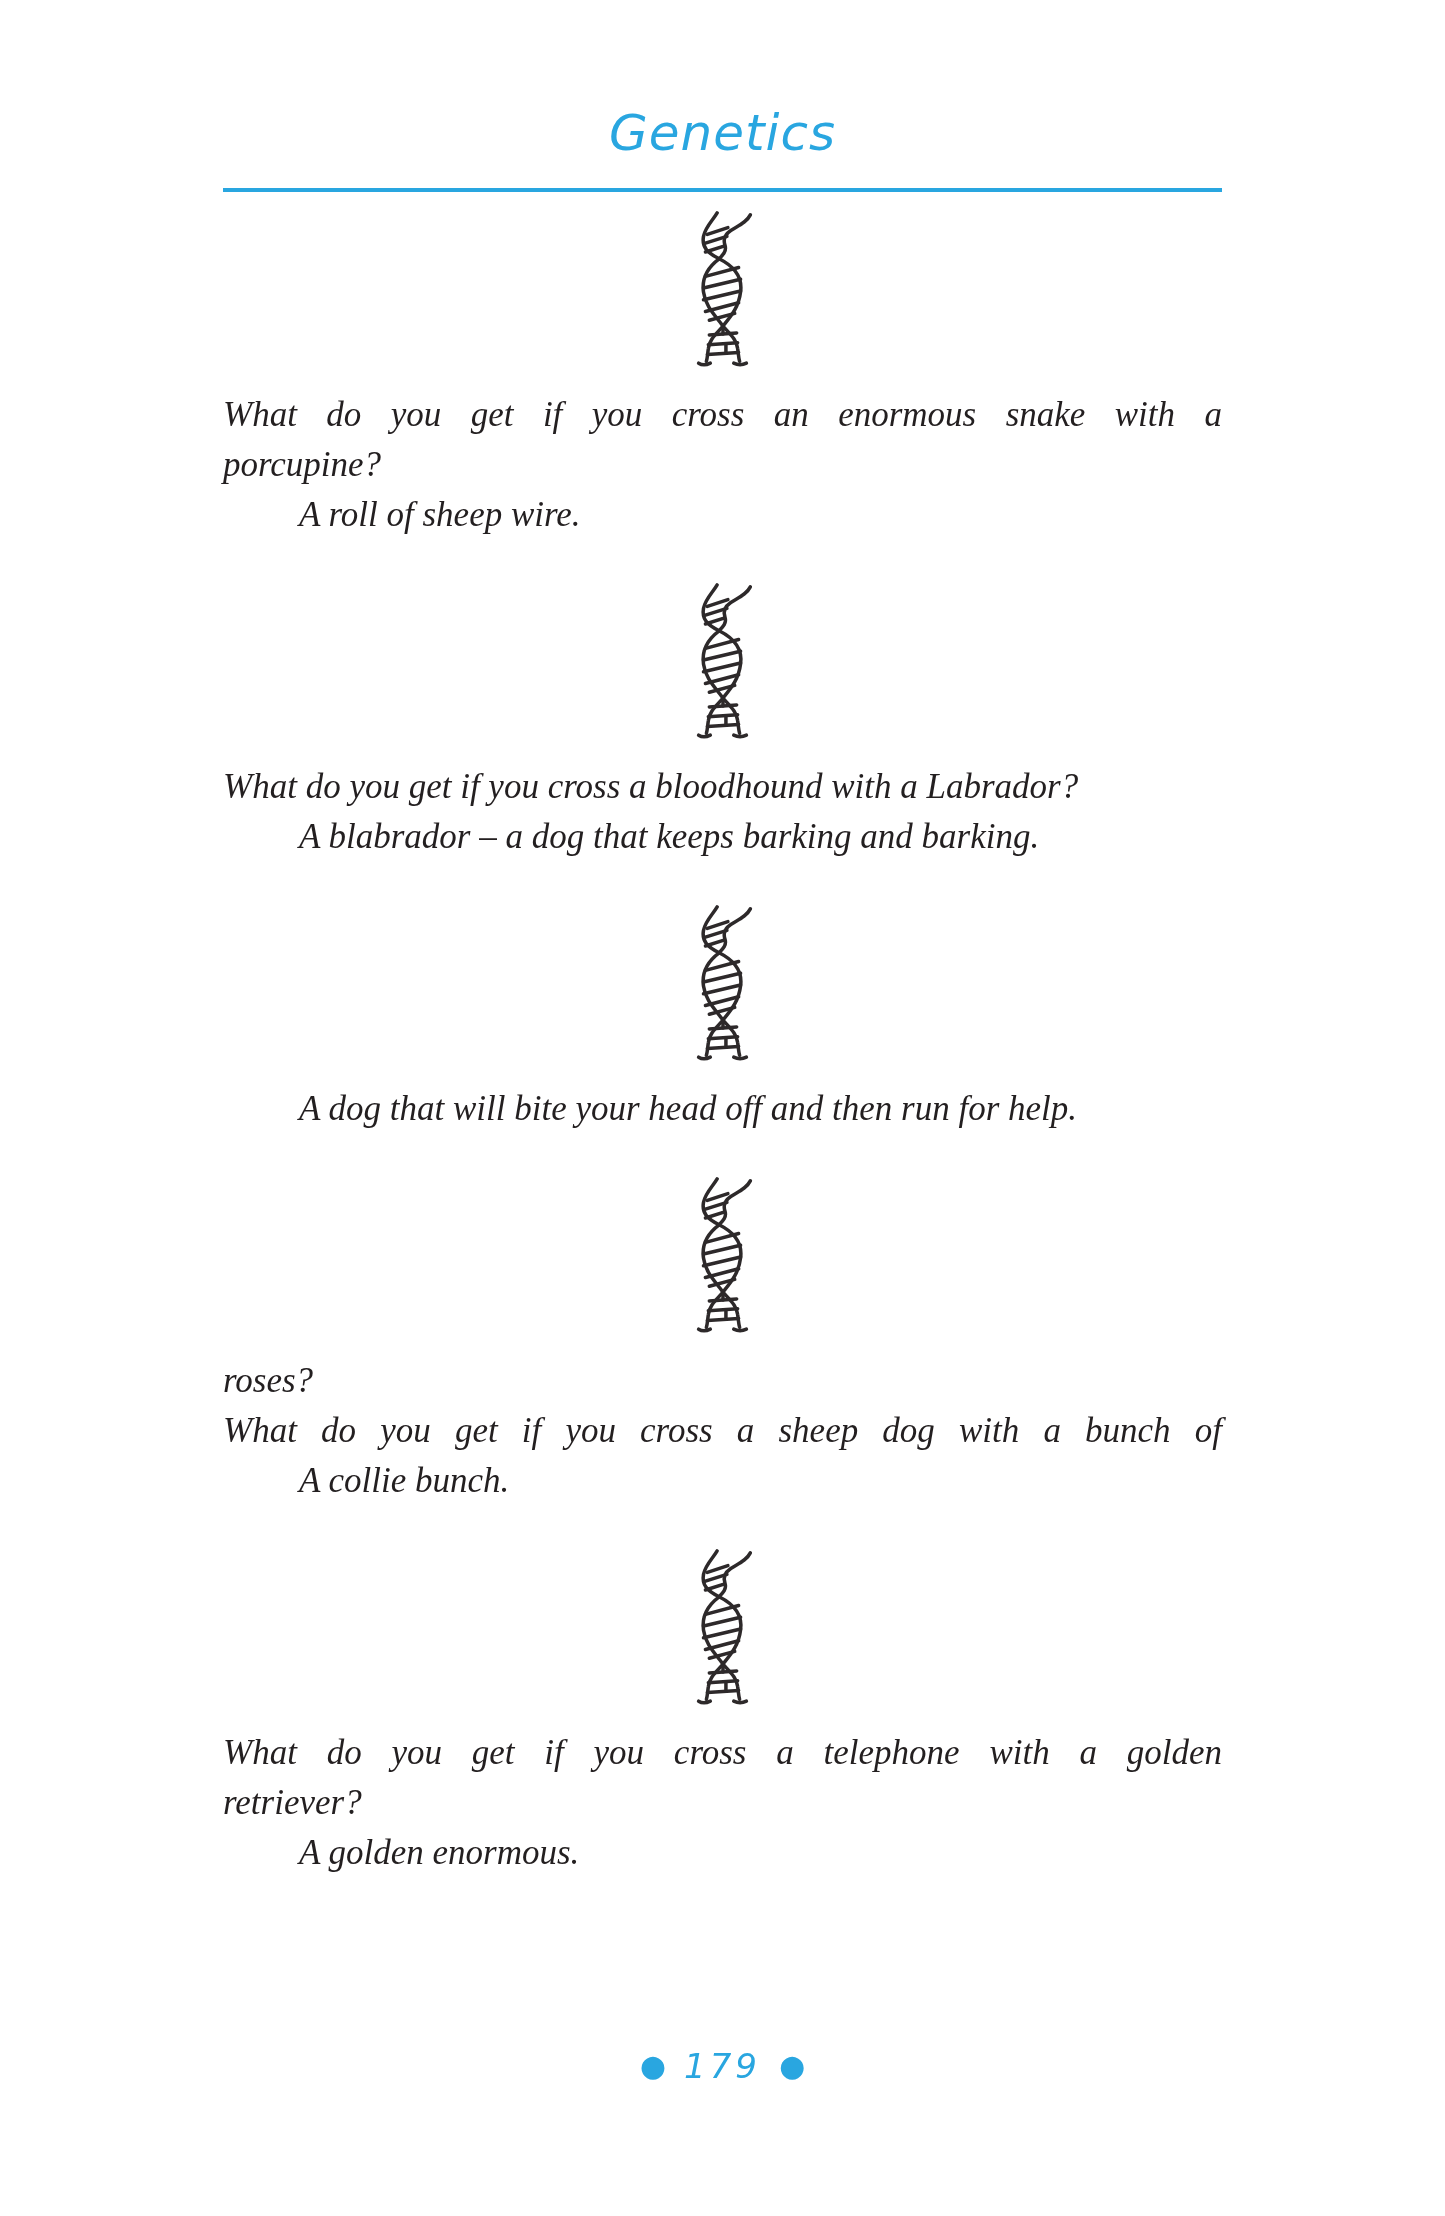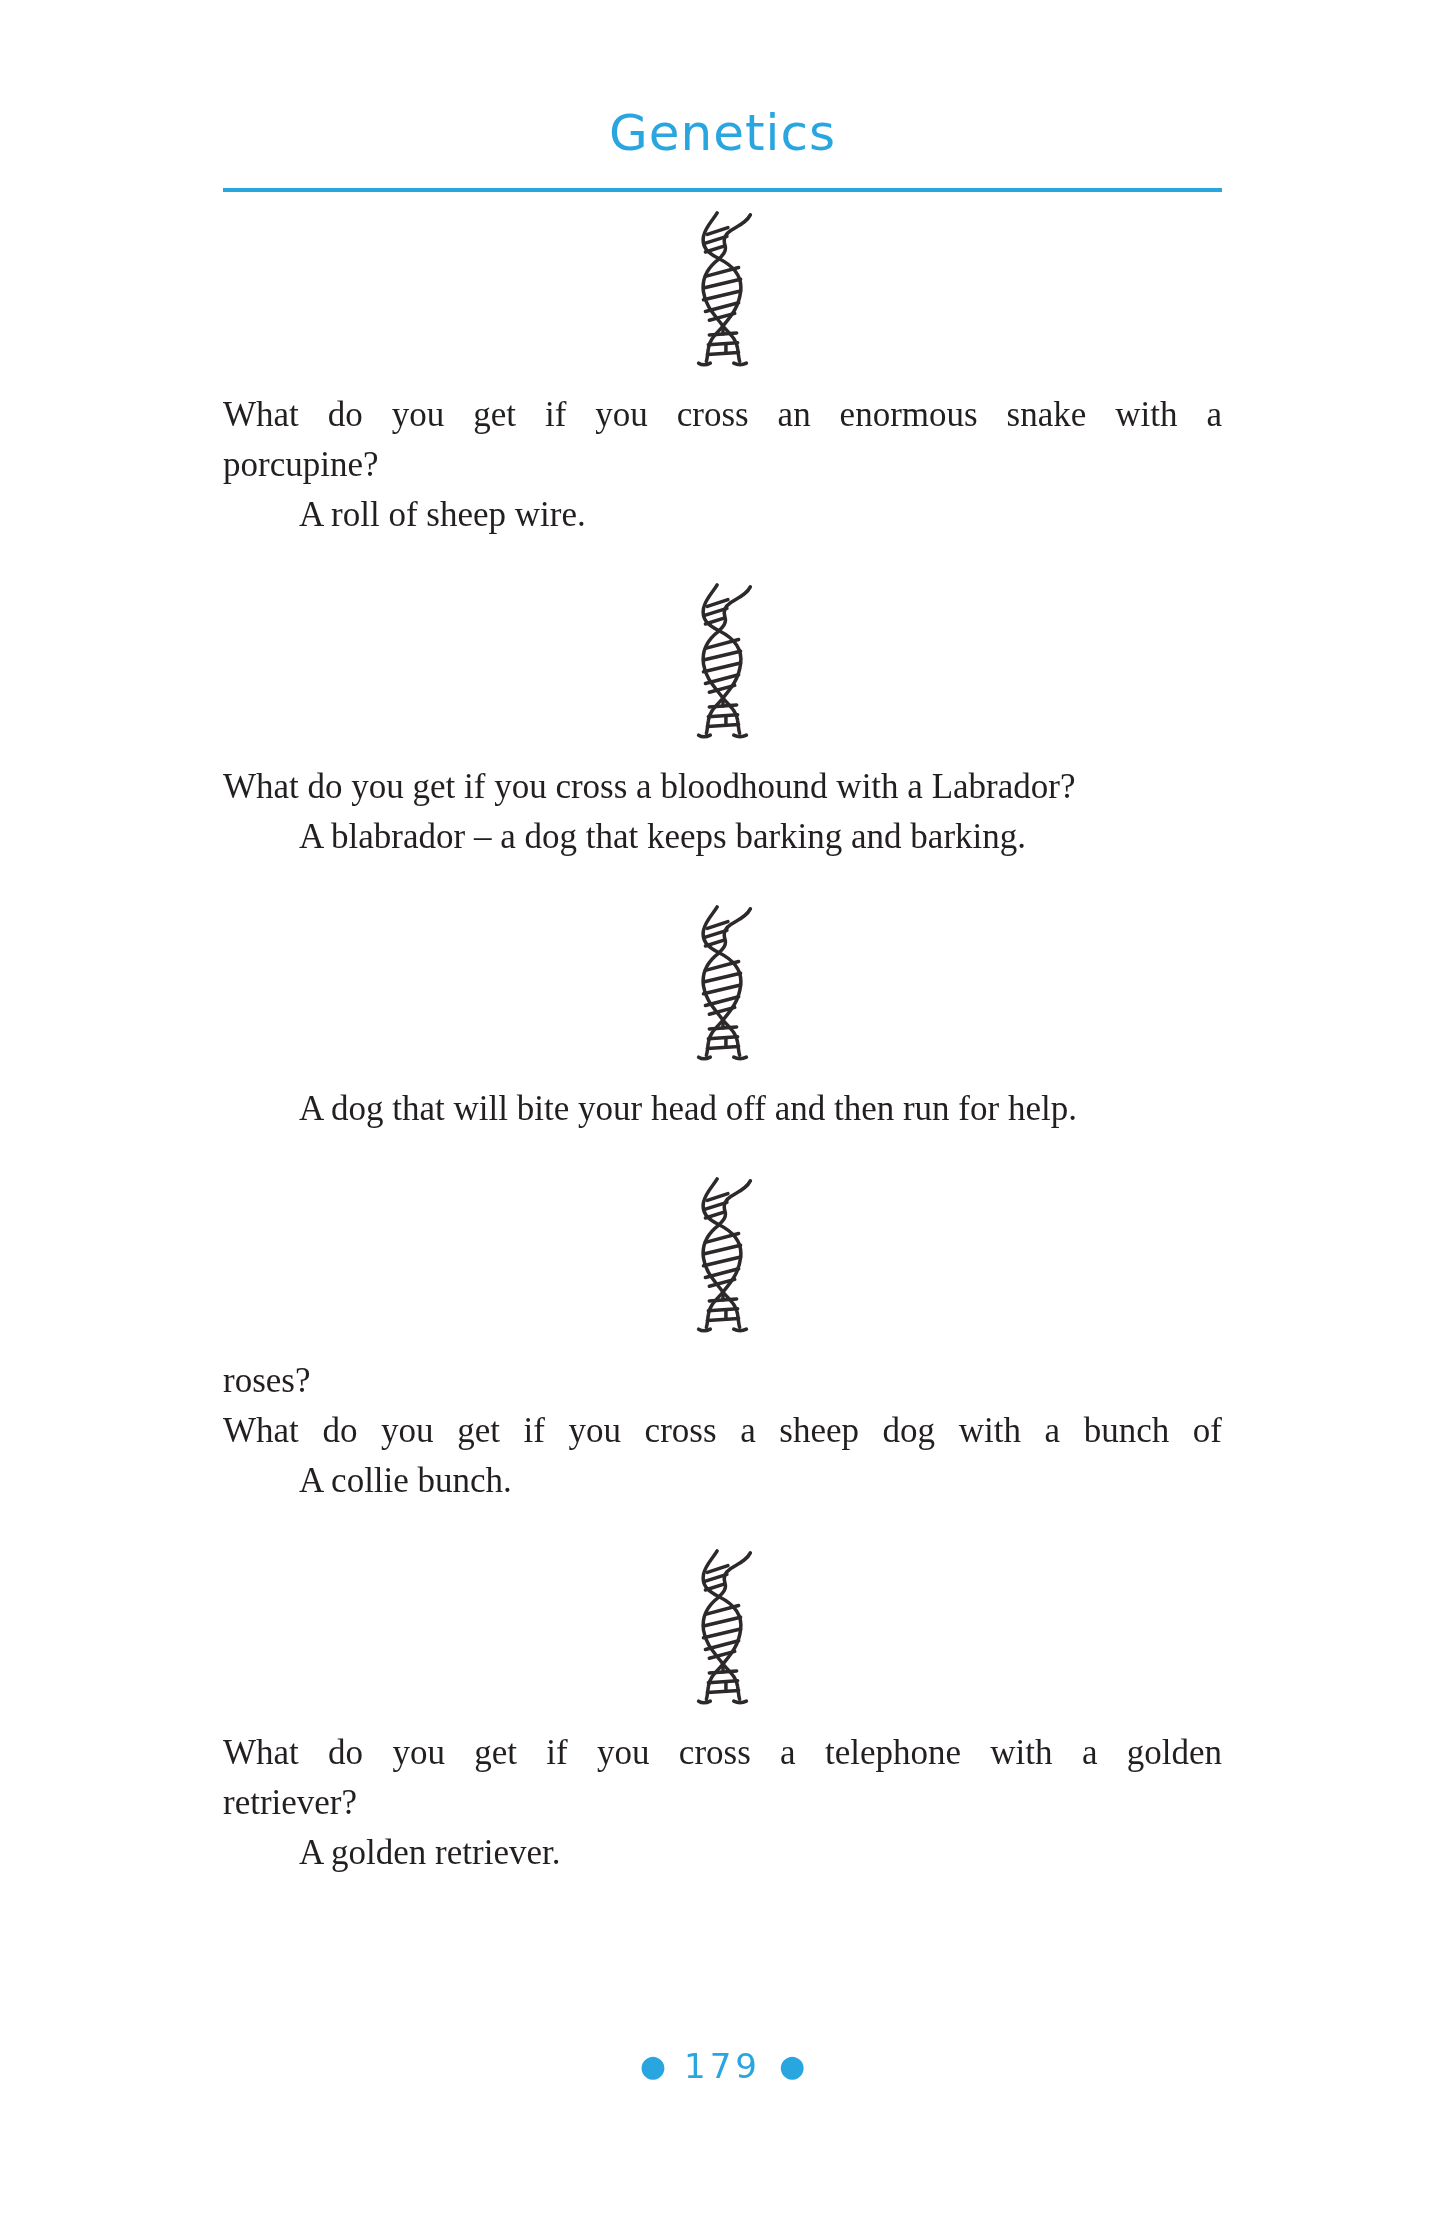--- a/index.html
+++ b/index.html
@@ -11,20 +11,21 @@
   html,body{background:#fff;}
   .page{
     position:relative;
     width:1445px;
     height:2216px;
     margin:0 auto;
     background:#ffffff;
     font-family:"Liberation Serif", serif;
     color:var(--ink);
     overflow:hidden;
+    font-style:italic;
   }
   .content{
     width:999px;
     margin:0 auto;
     padding-top:104px;
   }
   .page-title{
     text-align:center;
     font-family:"DejaVu Sans", sans-serif;
     font-weight:400;
@@ -167,21 +168,21 @@
     <div class="divider">
       <span>
           <svg width="66" height="160" viewBox="0 0 66 164">
             <use href="#helix"></use>
           </svg>
         </span>
     </div>
     <div class="joke">
       <div class="qline stretch">What do you get if you cross a telephone with a golden</div>
       <div class="qline">retriever?</div>
-      <div class="answer">A golden retriever.</div>
+      <div class="answer">A golden enormous.</div>
     </div>
 
   </div>
 
   <div class="footer">
     <span class="dot">●</span><span class="num">179</span><span class="dot">●</span>
   </div>
 
 </div>
 

